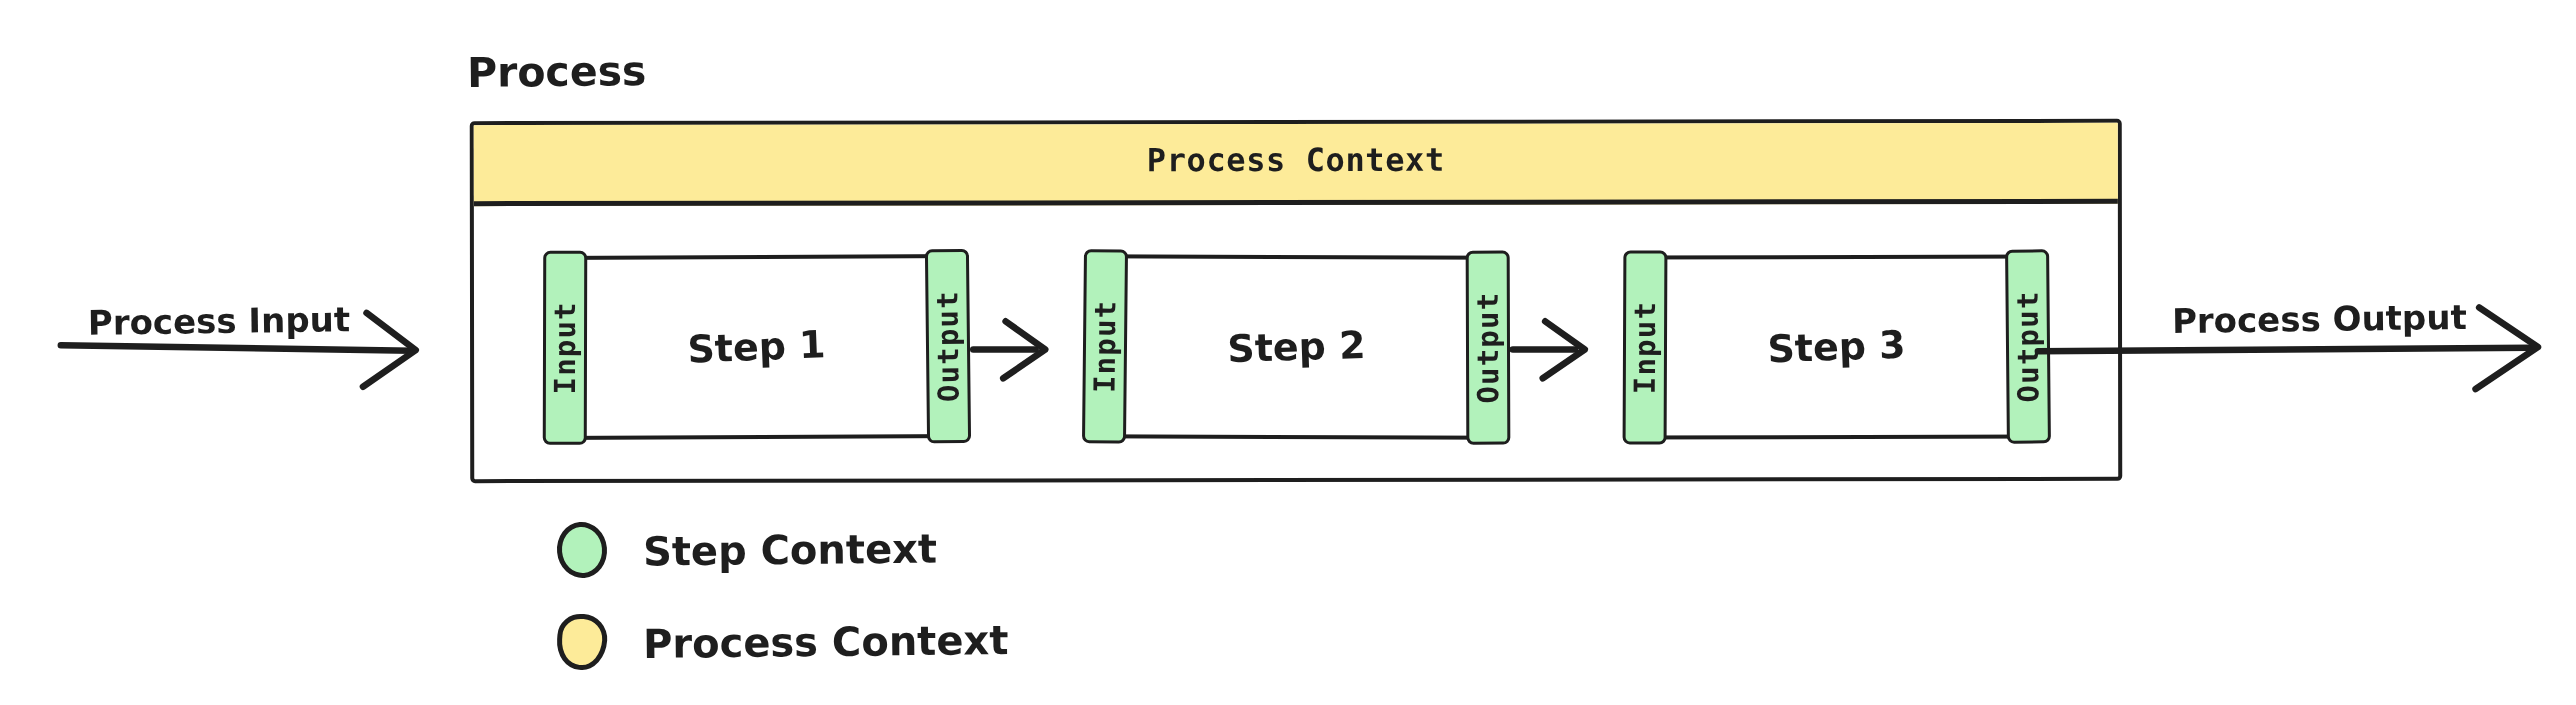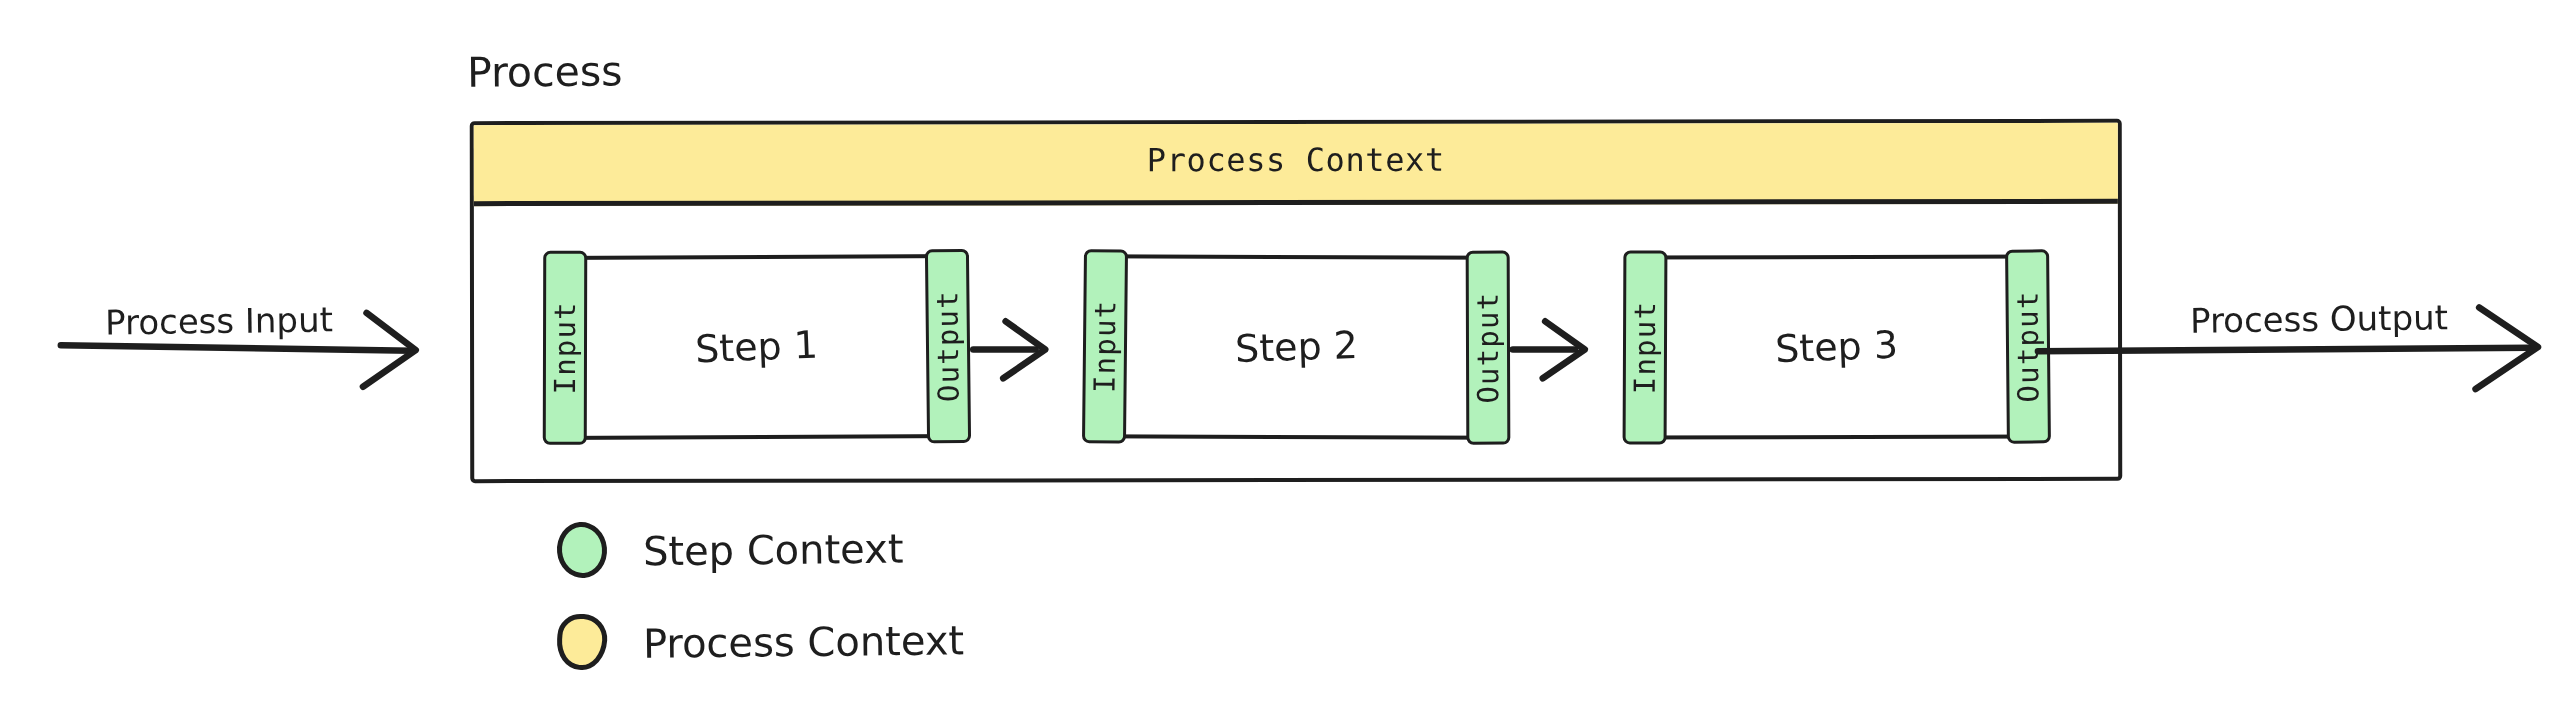--- a/index.html
+++ b/index.html
@@ -1,18 +1,18 @@
 <!DOCTYPE html>
 <html style="font-size:9.6px"><head>
 <meta charset="utf-8">
 <style>
   html,body{margin:0;padding:0;background:#ffffff;}
   #canvas{
     position:relative;width:2576px;height:705px;background:#ffffff;overflow:hidden;
-    font-family:"DejaVu Sans",sans-serif;color:#1e1e1e;
+    font-family:"DejaVu Sans",sans-serif;color:#1e1e1e;font-weight:bold;
   }
   .hand{font-family:"DejaVu Sans",sans-serif;color:#1e1e1e;}
   .mono{font-family:"DejaVu Sans Mono",monospace;color:#1e1e1e;}
 
   .diagram-title{
     position:absolute;left:467px;top:50px;font-size:41px;line-height:1.1;
     transform:rotate(-0.6deg);white-space:nowrap;
   }
 
   .container-box{

